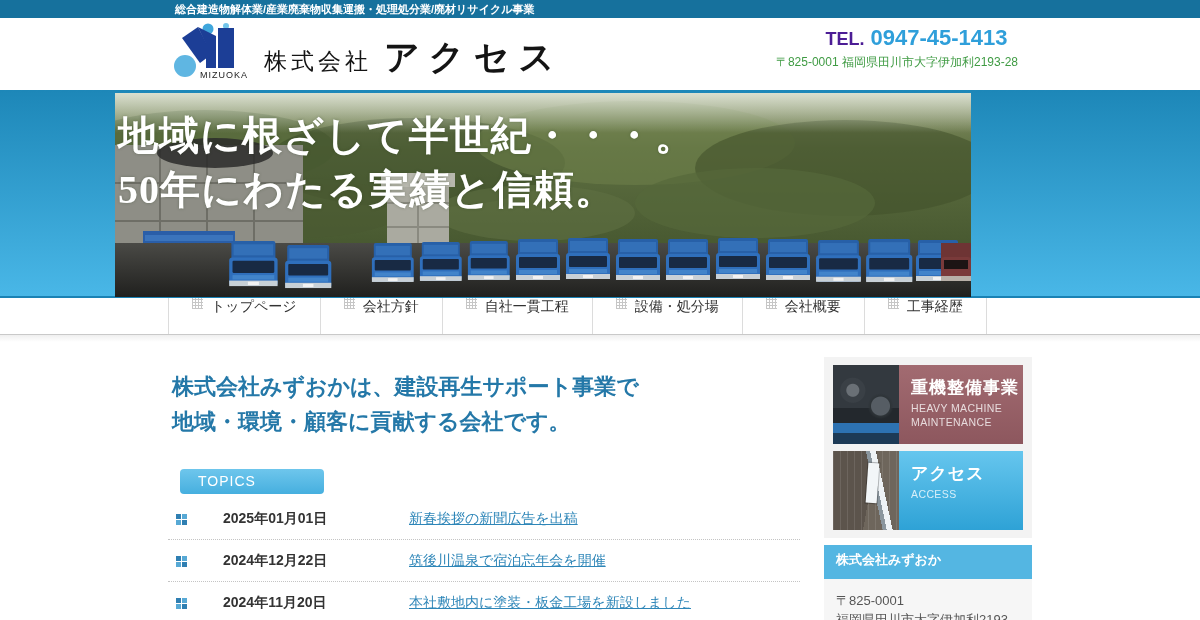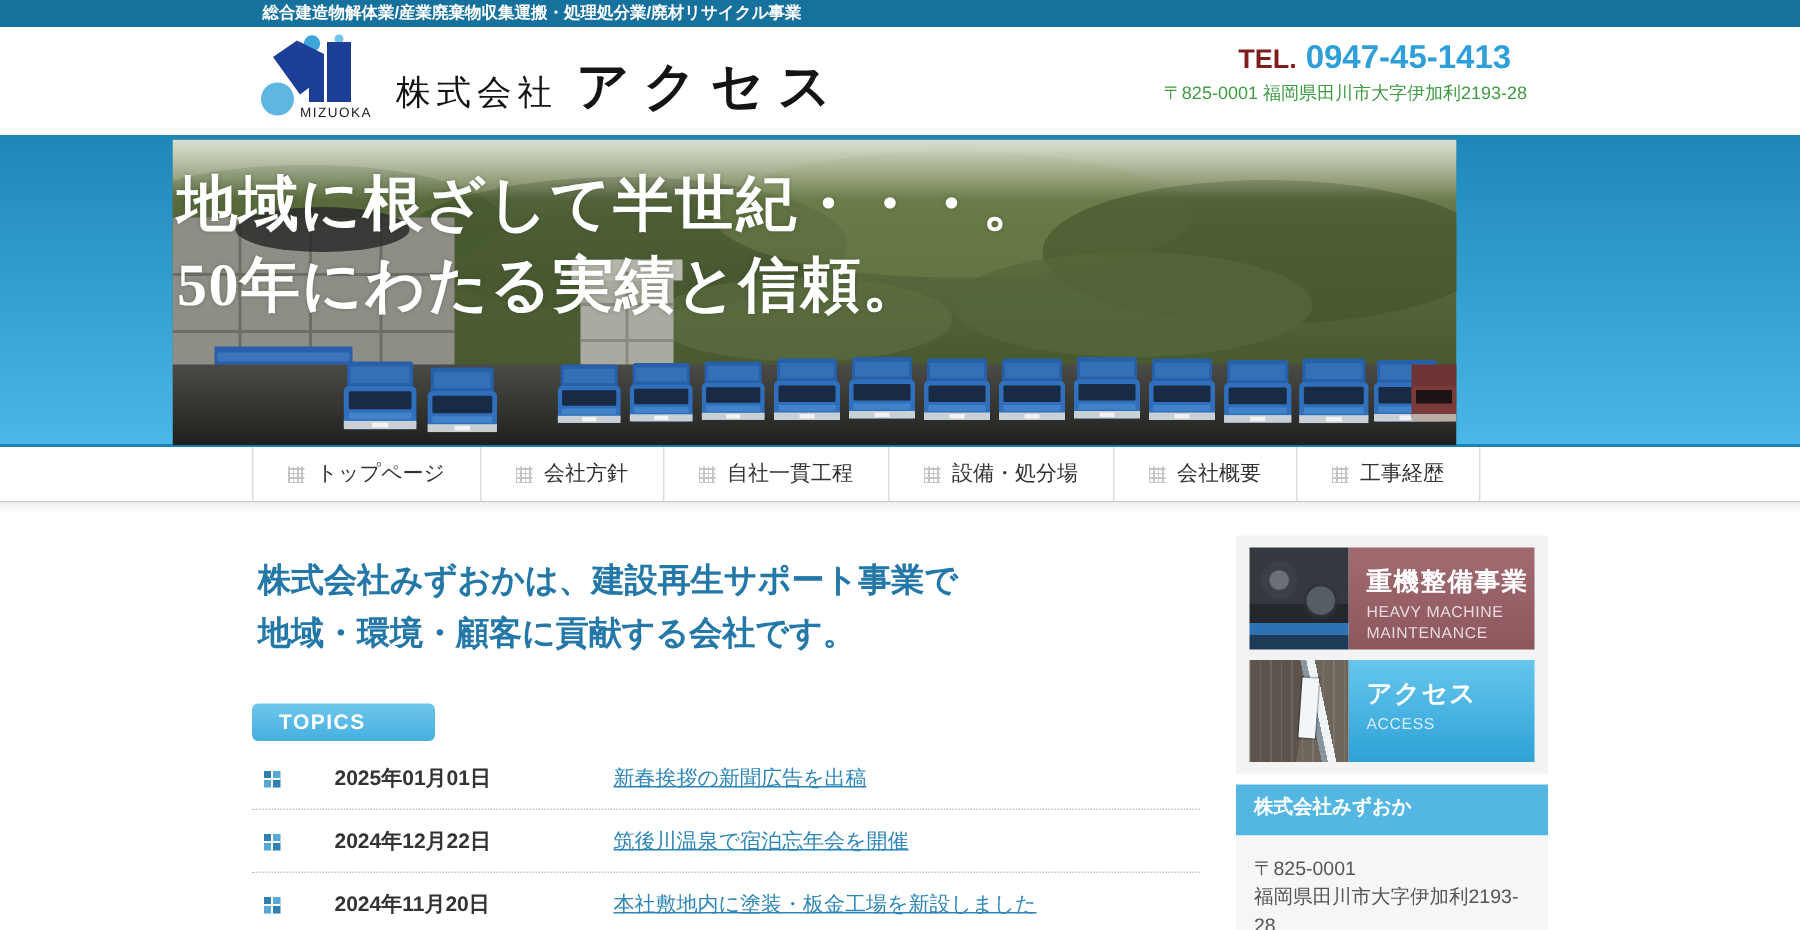--- a/index.html
+++ b/index.html
@@ -12,59 +12,59 @@
   .topbar .inner { color: #fff; font-size: 11px; line-height: 18px; font-weight: bold; }
 
   
   .header { height: 72px; background: #fff; }
   .logo { position: absolute; left: 2px; top: 4px; width: 84px; height: 62px; }
   .company { position: absolute; left: 96px; top: 16px; display: flex; align-items: baseline; color: #141414; white-space: nowrap; }
   .company-prefix { font-size: 23px; letter-spacing: 4px; margin-right: 12px; }
   .company-name { font-size: 35px; font-weight: bold; letter-spacing: 9px; }
   .contact { position: absolute; right: 14px; top: 7px; text-align: center; }
   .tel-line { font-weight: bold; white-space: nowrap; }
-  .tel-label { font-size: 18px; color: #7f1d1d; margin-right: 6px; margin-left: 39px; }
+  .tel-label { font-size: 18px; color: #4c1d95; margin-right: 6px; margin-left: 39px; }
   .tel-number { font-size: 22px; color: #2f9fda; }
   .addr-line { font-size: 12px; color: #3f9b43; margin-top: 3px; white-space: nowrap; }
 
   
   .band { height: 208px; background: linear-gradient(180deg, #1d87b8 0%, #49b7e7 100%); border-bottom: 2px solid #1a82b4; }
   .hero { width: 1004px; height: 204px; margin: 0 auto; position: relative; top: 3px; overflow: hidden; padding-left: 17px; }
   .hero svg { display: block; width: 856px; height: 204px; }
   .hero-text { position: absolute; left: 20px; top: 16px; color: #fff; font-family: "Liberation Serif", "DejaVu Serif", serif; font-weight: bold; font-size: 40px; line-height: 1.35; letter-spacing: 1px; text-shadow: 0 0 3px rgba(40,60,30,.35); white-space: nowrap; }
 
   
   .nav { background: #fff; border-bottom: 1px solid #c9c9c9; }
   .nav .inner { display: flex; height: 36px; }
-  .nav-item { display: flex; align-items: center; padding: 0 23px; border-right: 1px solid #dcdcdc; font-size: 14px; color: #333; cursor: pointer; white-space: nowrap; }
+  .nav-item { display: flex; padding: 0 23px; border-right: 1px solid #dcdcdc; font-size: 14px; color: #333; cursor: pointer; white-space: nowrap; }
   .nav-item:first-child { border-left: 1px solid #dcdcdc; }
   .grid-icon { width: 11px; height: 11px; margin-right: 8px; flex: 0 0 auto;
     background-image: repeating-linear-gradient(0deg, #c6c6c6 0 1px, transparent 1px 3px),
                       repeating-linear-gradient(90deg, #c6c6c6 0 1px, transparent 1px 3px); }
   .nav-shade { height: 7px; background: linear-gradient(#efefef, #ffffff); }
 
   
   .main { width: 864px; margin: 0 auto; display: flex; justify-content: space-between; padding-top: 15px; }
   .left-col { width: 632px; }
   .heading { margin: 12px 0 0 4px; font-size: 22px; font-weight: bold; color: #2478a8; line-height: 1.6; }
-  .topics-badge { margin: 30px 0 4px 0; width: 122px; height: 25px; border-radius: 4px;
-    background: linear-gradient(#6ec6ec, #46afdf); color: #fff; font-weight: bold; font-size: 14px;
+  .topics-badge { margin: 30px 0 4px 12px; width: 144px; height: 25px; border-radius: 4px;
+    background: linear-gradient(#6ec6ec, #46afdf); color: #fff; font-weight: normal; font-size: 14px;
     line-height: 25px; padding-left: 18px; letter-spacing: 1px; }
   .topic-row { display: flex; align-items: center; padding: 12px 0 11px 8px; border-bottom: 1px dotted #c4c4c4; font-size: 14px; gap: 24px; }
   .topic-icon { width: 11px; height: 11px; margin-right: 12px; flex: 0 0 auto;
     background-image: linear-gradient(90deg, transparent 0 5px, #fff 5px 6px, transparent 6px),
                       linear-gradient(0deg, transparent 0 5px, #fff 5px 6px, transparent 6px),
                       conic-gradient(#57a9d5 0 25%, #2f7fb2 25% 50%, #57a9d5 50% 75%, #2f7fb2 75%); }
   .topic-date { width: 162px; font-weight: bold; color: #333; flex: 0 0 auto; }
   .topic-link { color: #2e86b8; text-decoration: underline; cursor: pointer; }
 
   
   .sidebar { width: 208px; }
   .banner-panel { background: #f3f3f3; padding: 8px 9px; }
-  .banner { display: flex; height: 68px; margin-bottom: 7px; cursor: pointer; }
+  .banner { display: flex; height: 79px; margin-bottom: 7px; cursor: pointer; }
   .banner:last-child { margin-bottom: 0; }
   .banner-photo { width: 66px; flex: 0 0 auto; position: relative; overflow: hidden; }
   .photo-machine { background:
       radial-gradient(circle at 30% 32%, #6a7076 0 6px, #3a4046 7px 12px, transparent 13px),
       radial-gradient(circle at 72% 52%, #565d64 0 9px, #2e3438 10px, transparent 13px),
       linear-gradient(180deg, #33393f 0 55%, #23282d 55% 74%, #2d72b2 74% 86%, #1d3a56 86%); }
   .photo-building { background:
       linear-gradient(78deg, transparent 0 60%, #8a969e 60% 65%, #eef3f6 65% 72%, transparent 72%),
       repeating-linear-gradient(90deg, rgba(255,255,255,.10) 0 1px, transparent 1px 7px),
       linear-gradient(100deg, #5c544c 0 55%, #6e665c 55% 100%); }

